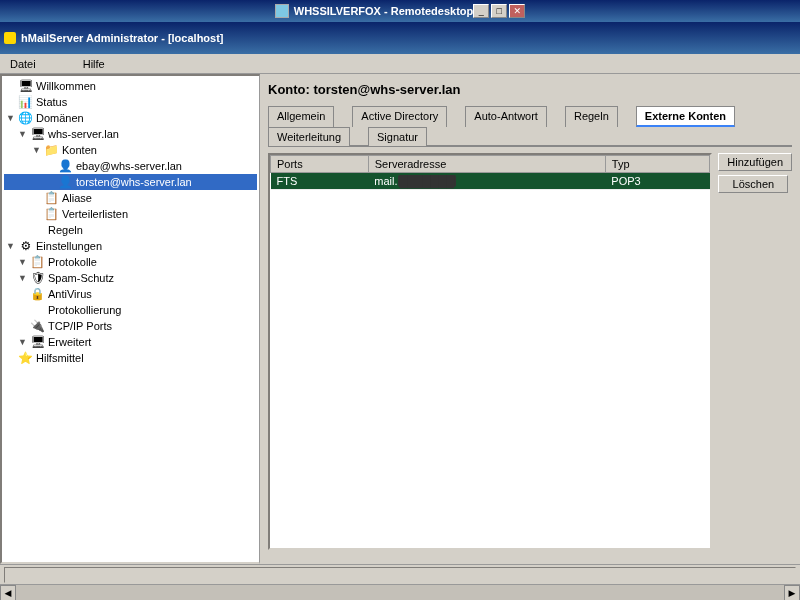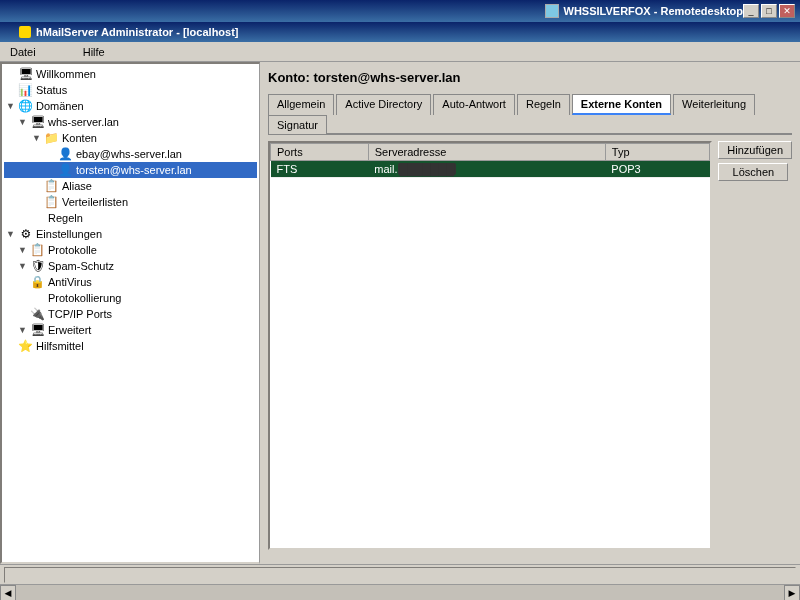--- a/index.html
+++ b/index.html
@@ -12,21 +12,21 @@
       background: #d4d0c8;
     }
 
     
     .title-bar {
       background: linear-gradient(to bottom, #0a246a, #3a6ea5);
       color: white;
       padding: 3px 5px;
       display: flex;
       align-items: center;
-      justify-content: flex-end;
+      justify-content: center;
       height: 22px;
     }
     .title-bar-left {
       display: flex;
       align-items: center;
       gap: 5px;
     }
     .title-bar-icon {
       width: 14px;
       height: 14px;
@@ -66,22 +66,22 @@
       background: #d4d0c8;
       height: calc(600px - 22px);
       display: flex;
       flex-direction: column;
     }
 
     
     .inner-title-bar {
       background: linear-gradient(to bottom, #0a246a, #3a6ea5);
       color: white;
-      padding: 2px 19px;
-      height: 20px;
+      padding: 2px 4px;
+      height: 32px;
       display: flex;
       align-items: center;
       gap: 5px;
     }
     .inner-title-icon {
       width: 12px;
       height: 12px;
       background: #ffd700;
       border-radius: 2px;
     }
@@ -174,21 +174,21 @@
       display: flex;
       flex-wrap: wrap;
       border-bottom: 2px solid #888;
       margin-bottom: 6px;
     }
     .tab {
       padding: 3px 8px;
       border: 1px solid #888;
       border-bottom: none;
       background: #d4d0c8;
-      margin-right: 2px;
+      margin-right: 18px;
       cursor: pointer;
       font-size: 11px;
       position: relative;
       top: 1px;
       color: black;
     }
     .tab.active {
       background: #d4d0c8;
       border-bottom: 2px solid #3b82f6;
       font-weight: bold;

